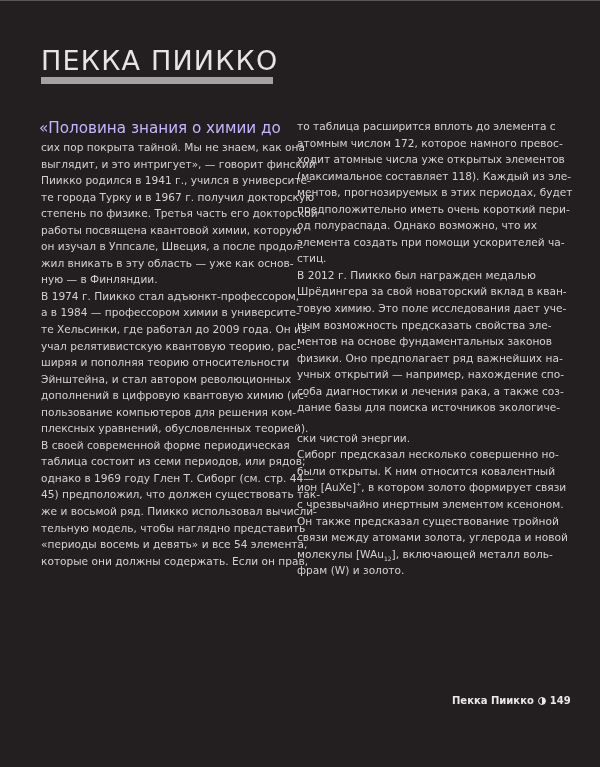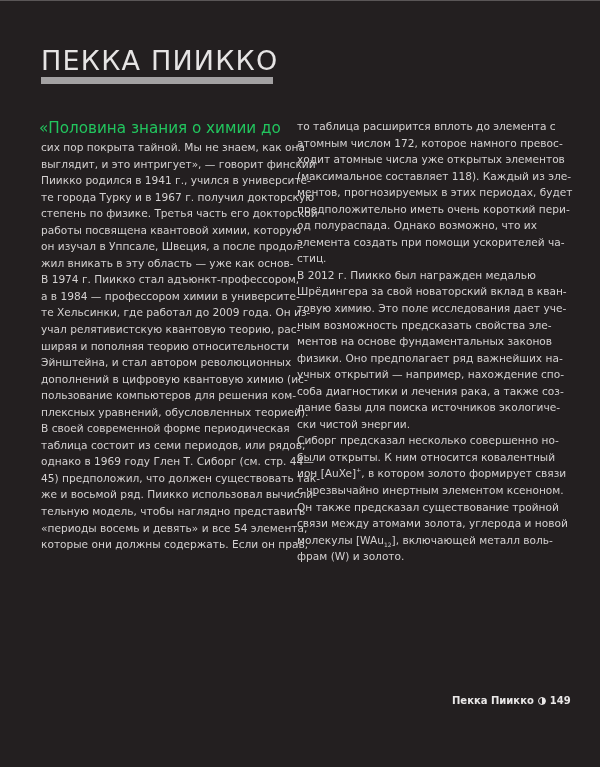--- a/index.html
+++ b/index.html
@@ -30,21 +30,21 @@
     .col {
       position: absolute; top: 118px;
       font-size: 10.6px; line-height: 16.55px;
       color: #d4d1d1;
       text-align: justify;
       hyphens: manual;
     }
     .col-left { left: 41px; width: 232px; }
     .col-right { left: 297px; width: 232px; }
     .lead {
-      font-size: 15.2px; line-height: 21px; color: #22c55e;
+      font-size: 15.2px; line-height: 21px; color: #c4b5fd;
       display: block; text-align: left; white-space: nowrap;
       margin-left: -2px;
     }
     .line { display: block; text-align: justify; text-align-last: justify; white-space: nowrap; overflow: visible; }
     .line.last { text-align-last: left; }
     .col-right .line { text-align-last: justify; }
     sup, sub { font-size: 6px; line-height: 0; }
     .footer {
       position: absolute; left: 452px; top: 695px;
       font-size: 10px; font-weight: bold; color: #e9e7e7;
@@ -69,20 +69,21 @@
   <span class="lead">«Половина знания о химии до</span>
   <div id="left-lines">
       <span class="line">сих пор покрыта тайной. Мы не знаем, как она</span>
       <span class="line">выглядит, и это интригует», — говорит финский</span>
       <span class="line">Пиикко родился в 1941 г., учился в университе-</span>
       <span class="line">те города Турку и в 1967 г. получил докторскую</span>
       <span class="line">степень по физике. Третья часть его докторской</span>
       <span class="line">работы посвящена квантовой химии, которую</span>
       <span class="line">он изучал в Уппсале, Швеция, а после продол-</span>
       <span class="line">жил вникать в эту область — уже как основ-</span>
+      <span class="line last">ную — в Финляндии.</span>
       <span class="line">В 1974 г. Пиикко стал адъюнкт-профессором,</span>
       <span class="line">а в 1984 — профессором химии в университе-</span>
       <span class="line">те Хельсинки, где работал до 2009 года. Он из-</span>
       <span class="line">учал релятивистскую квантовую теорию, рас-</span>
       <span class="line">ширяя и пополняя теорию относительности</span>
       <span class="line">Эйнштейна, и стал автором революционных</span>
       <span class="line">дополнений в цифровую квантовую химию (ис-</span>
       <span class="line">пользование компьютеров для решения ком-</span>
       <span class="line last">плексных уравнений, обусловленных теорией).</span>
       <span class="line">В своей современной форме периодическая</span>
@@ -109,21 +110,21 @@
       <span class="line last" style="text-align-last: left;">стиц.</span>
       <span class="line">В 2012 г. Пиикко был награжден медалью</span>
       <span class="line">Шрёдингера за свой новаторский вклад в кван-</span>
       <span class="line">товую химию. Это поле исследования дает уче-</span>
       <span class="line">ным возможность предсказать свойства эле-</span>
       <span class="line">ментов на основе фундаментальных законов</span>
       <span class="line">физики. Оно предполагает ряд важнейших на-</span>
       <span class="line">учных открытий — например, нахождение спо-</span>
       <span class="line">соба диагностики и лечения рака, а также соз-</span>
       <span class="line">дание базы для поиска источников экологиче-</span>
-      <span class="line last" style="text-align-last: left;">ски чистой энергии.</span>
+      <span class="line last" style="text-align-last: left; margin-top: 14px;">ски чистой энергии.</span>
       <span class="line"> Сиборг предсказал несколько совершенно но-</span>
       <span class="line">были открыты. К ним относится ковалентный</span>
       <span class="line">ион [AuXe]<sup>+</sup>, в котором золото формирует связи</span>
       <span class="line">с чрезвычайно инертным элементом ксеноном.</span>
       <span class="line">Он также предсказал существование тройной</span>
       <span class="line">связи между атомами золота, углерода и новой</span>
       <span class="line">молекулы [WAu<sub>12</sub>], включающей металл воль-</span>
       <span class="line last" style="text-align-last: left;">фрам (W) и золото.</span>
     </div>
 </div>

